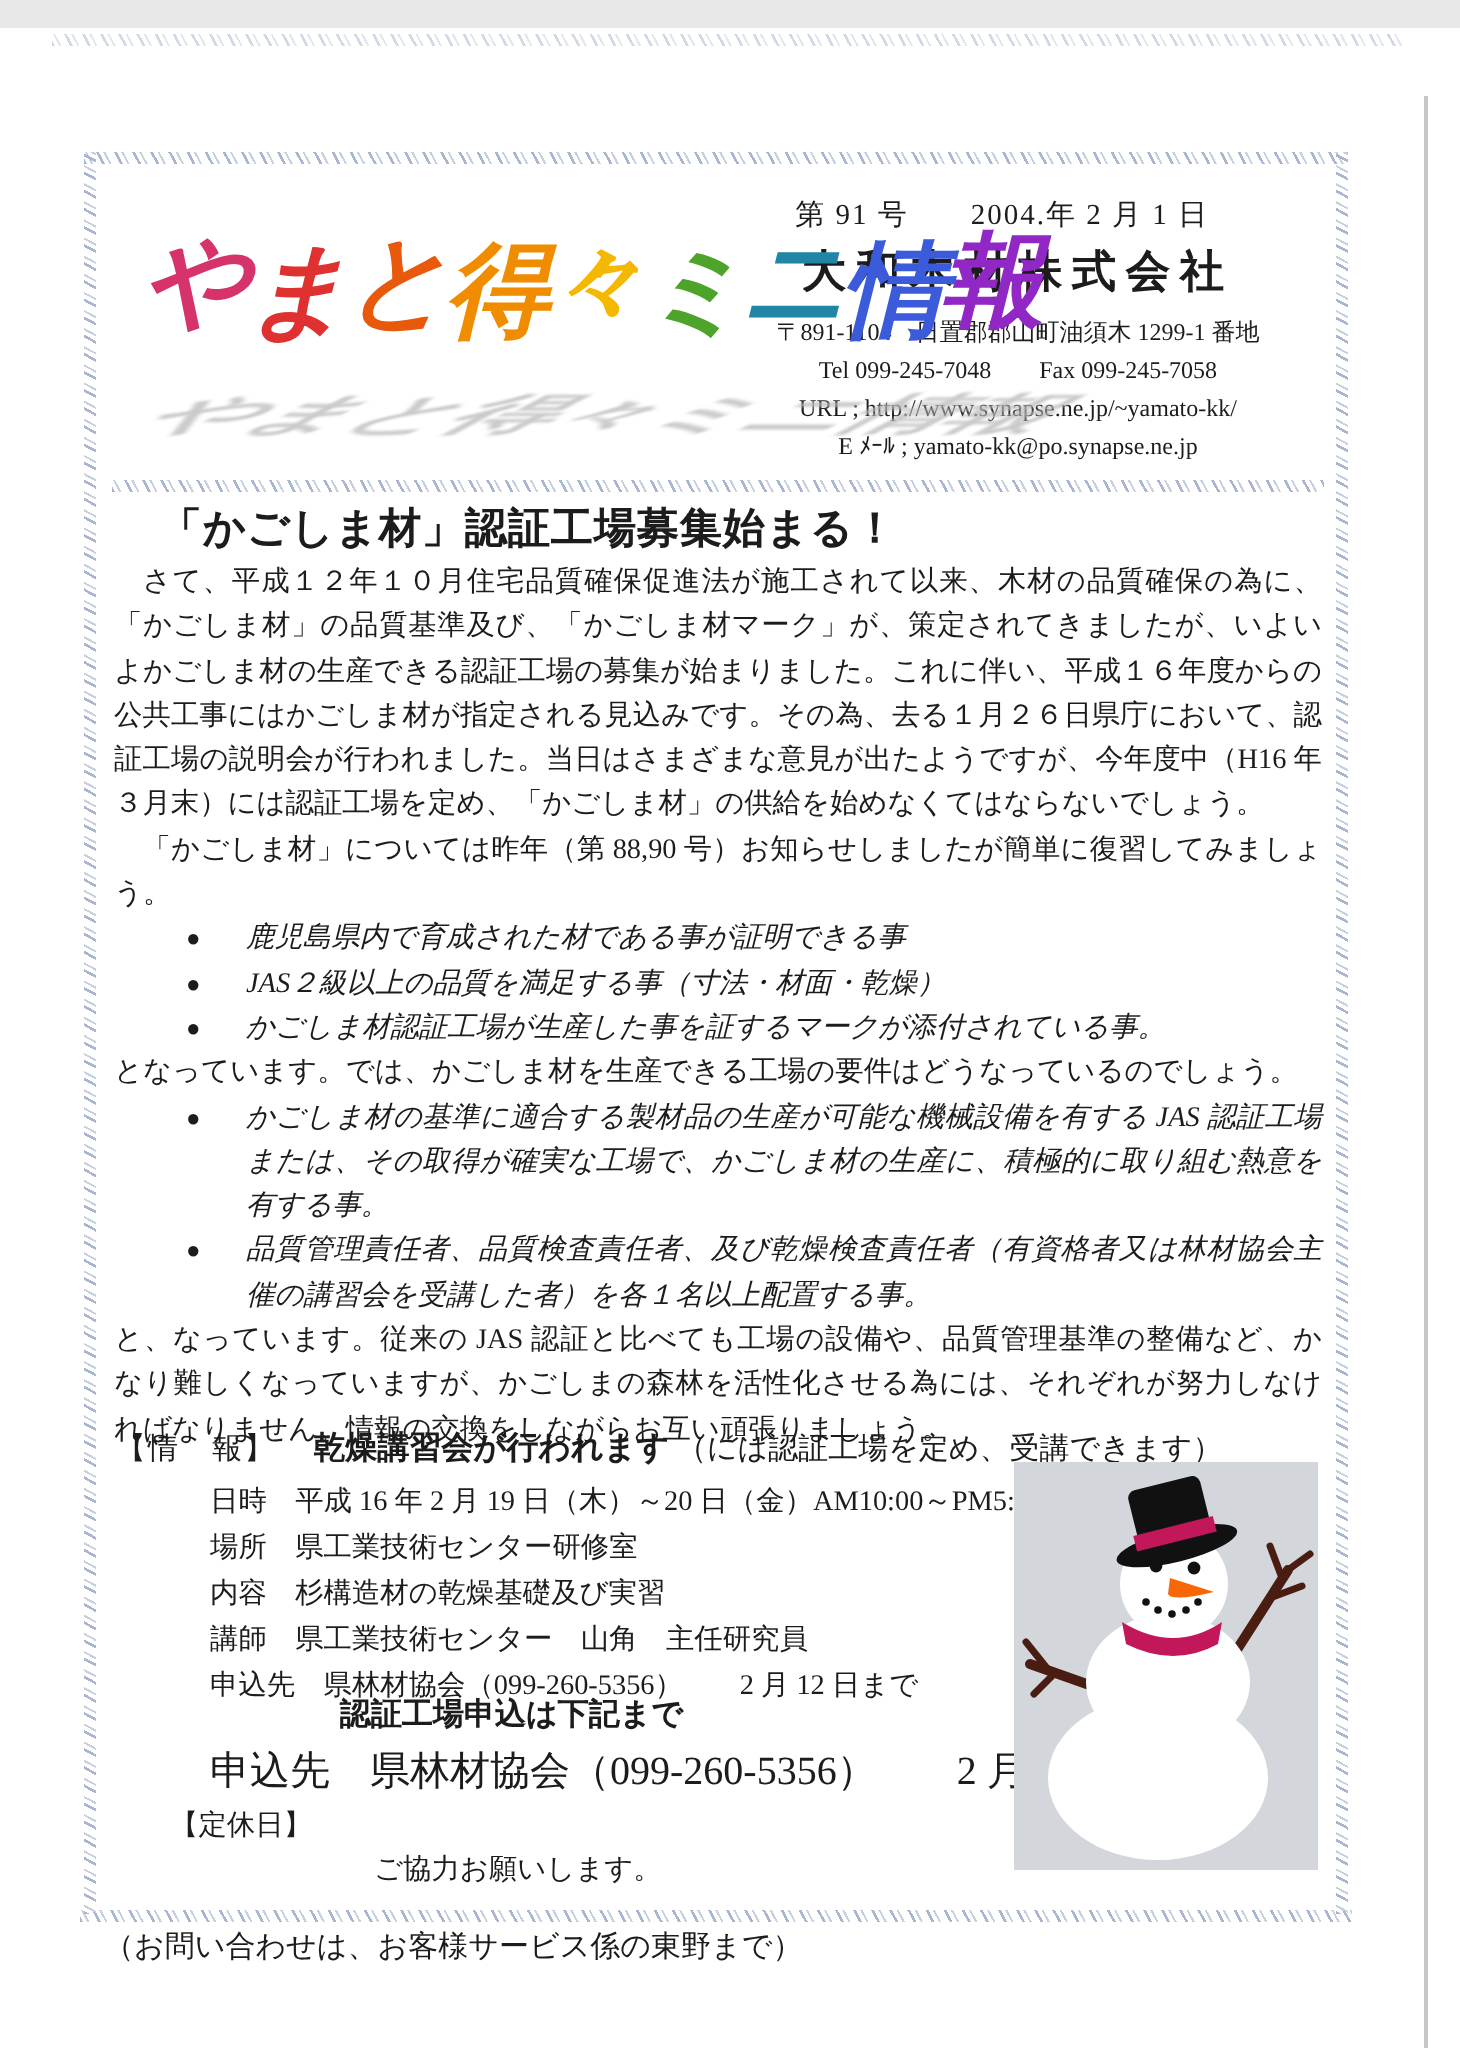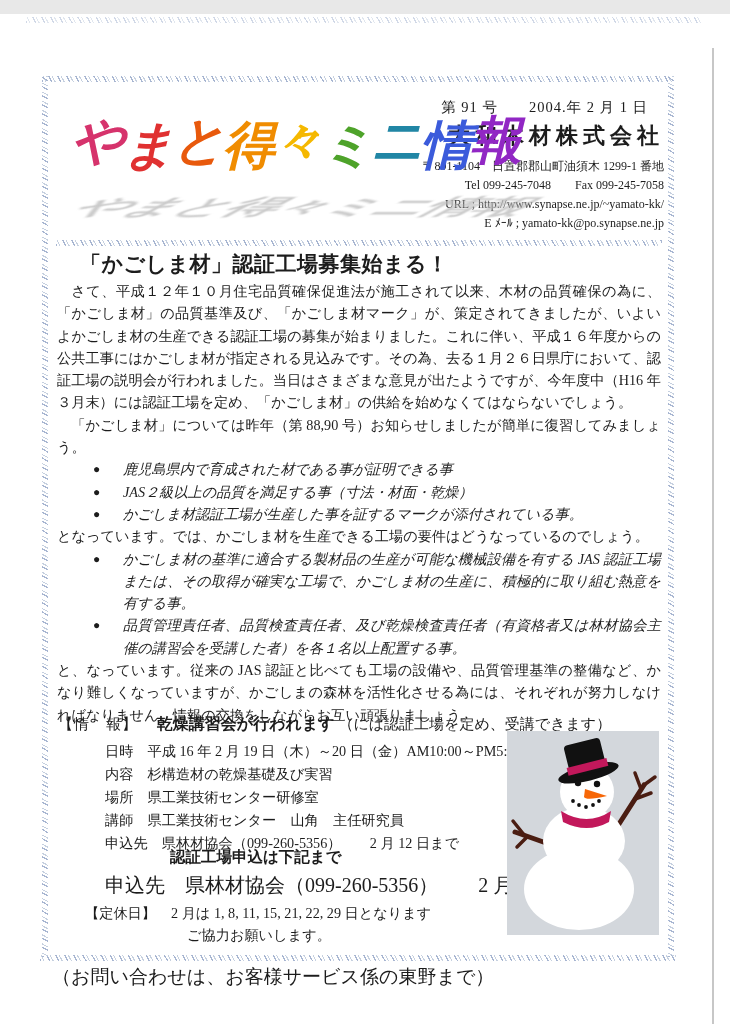--- a/index.html
+++ b/index.html
@@ -20,21 +20,21 @@
   .logo-wrap{position:absolute;left:72px;top:92px;width:360px;height:120px;}
   .logo-text,.logo-shadow{
     font-family:"Liberation Sans","DejaVu Sans",sans-serif;
     font-weight:bold;font-style:italic;font-size:52px;letter-spacing:-3px;white-space:nowrap;
   }
   .logo-text{position:relative;z-index:2;}
   .logo-text span:nth-child(even){position:relative;top:5px;}
   .logo-shadow{position:absolute;left:-14px;top:46px;z-index:1;color:#b9b9b9;
     transform:skewX(-52deg) scaleY(.42);transform-origin:left bottom;
     filter:blur(1.4px);opacity:.75;}
-  .hdr-right{position:absolute;right:66px;top:84px;width:310px;text-align:right;}
+  .hdr-right{position:absolute;right:66px;top:84px;width:310px;text-align:center;}
   .issue-line{font-size:14.5px;letter-spacing:1px;padding-right:16px;margin-bottom:4px;}
   .company{font-family:Liberation Sans, sans-serif;font-weight:600;
     font-size:22px;letter-spacing:5px;margin-bottom:6px;white-space:nowrap;}
   .contact{font-size:12px;line-height:19px;white-space:nowrap;}
 
   
   .article-title{position:absolute;left:80px;top:236px;
     font-family:"Liberation Sans","DejaVu Sans",sans-serif;
     font-weight:bold;font-size:21px;letter-spacing:.5px;}
   .body-block{position:absolute;left:57px;top:266px;width:604px;
@@ -50,26 +50,26 @@
   .info-head{position:absolute;left:58px;top:700px;font-size:15px;white-space:nowrap;}
   .info-head .lbl{letter-spacing:1px;}
   .info-head .hl{font-family:Liberation Serif, serif;font-weight:bold;font-size:16px;}
   .info-rows{position:absolute;left:105px;top:726px;font-size:14.2px;line-height:23px;white-space:nowrap;}
   .apply-title{position:absolute;left:130px;top:833px;
     font-family:"Liberation Sans","DejaVu Sans",sans-serif;font-weight:bold;font-size:15.5px;padding-left:40px;}
   .apply-row{position:absolute;left:105px;top:858px;font-size:20px;white-space:nowrap;}
 
   
   .holiday{position:absolute;left:85px;top:888px;font-size:14.2px;line-height:22px;}
-  .holiday .row{display:flex;}
+  .holiday .row{display:flex;flex-direction:column;}
   .holiday .hlbl{flex:none;width:86px;}
   .holiday .ind1{padding-left:86px;}
   .holiday .ind2{padding-left:102px;}
 
-  .footer-note{position:absolute;left:52px;top:950px;font-size:19px;}
+  .footer-note{position:absolute;left:52px;top:950px;font-size:15px;}
 
   
   .snowman-box{position:absolute;left:507px;top:717px;width:152px;height:204px;}
 </style>
 </head>
 <body>
 
 <div class="page">
 
   <div class="stitch-h" style="top:3px;left:26px;width:676px;opacity:.5;"></div>
@@ -129,32 +129,31 @@
     <p class="para noindent">と、なっています。従来の JAS 認証と比べても工場の設備や、品質管理基準の整備など、かなり難しくなっていますが、かごしまの森林を活性化させる為には、それぞれが努力しなければなりません。情報の交換をしながらお互い頑張りましょう。</p>
   </div>
 
   <div class="info-head">
     <span class="lbl">【情　報】</span>　
     <span class="hl">乾燥講習会が行われます</span>
     <span>（には認証工場を定め、受講できます）</span>
   </div>
   <div class="info-rows">
     <div>日時　平成 16 年 2 月 19 日（木）～20 日（金）AM10:00～PM5:00</div>
+    <div>場所　県工業技術センター研修室</div>
     <div>内容　杉構造材の乾燥基礎及び実習</div>
-    <div>場所　県工業技術センター研修室</div>
     <div>講師　県工業技術センター　山角　主任研究員</div>
     <div>申込先　県林材協会（099-260-5356）　　2 月 12 日まで</div>
   </div>
   <div class="apply-title">認証工場申込は下記まで</div>
   <div class="apply-row">申込先　県林材協会（099-260-5356）　　2 月末日まで</div>
 
   <div class="holiday">
     <div class="row">
       <span class="hlbl">【定休日】</span>
-      <span>2 月は 1, 8, 11, 15, 21, 22, 29 日となります</span>
     </div>
     <div class="ind2">ご協力お願いします。</div>
   </div>
 
   <div class="footer-note">（お問い合わせは、お客様サービス係の東野まで）</div>
 
   <div class="snowman-box">
     <svg width="152" height="204" viewBox="0 0 152 204" xmlns="http://www.w3.org/2000/svg">
       <rect x="0" y="0" width="152" height="204" fill="#d3d7dc"></rect>
 

